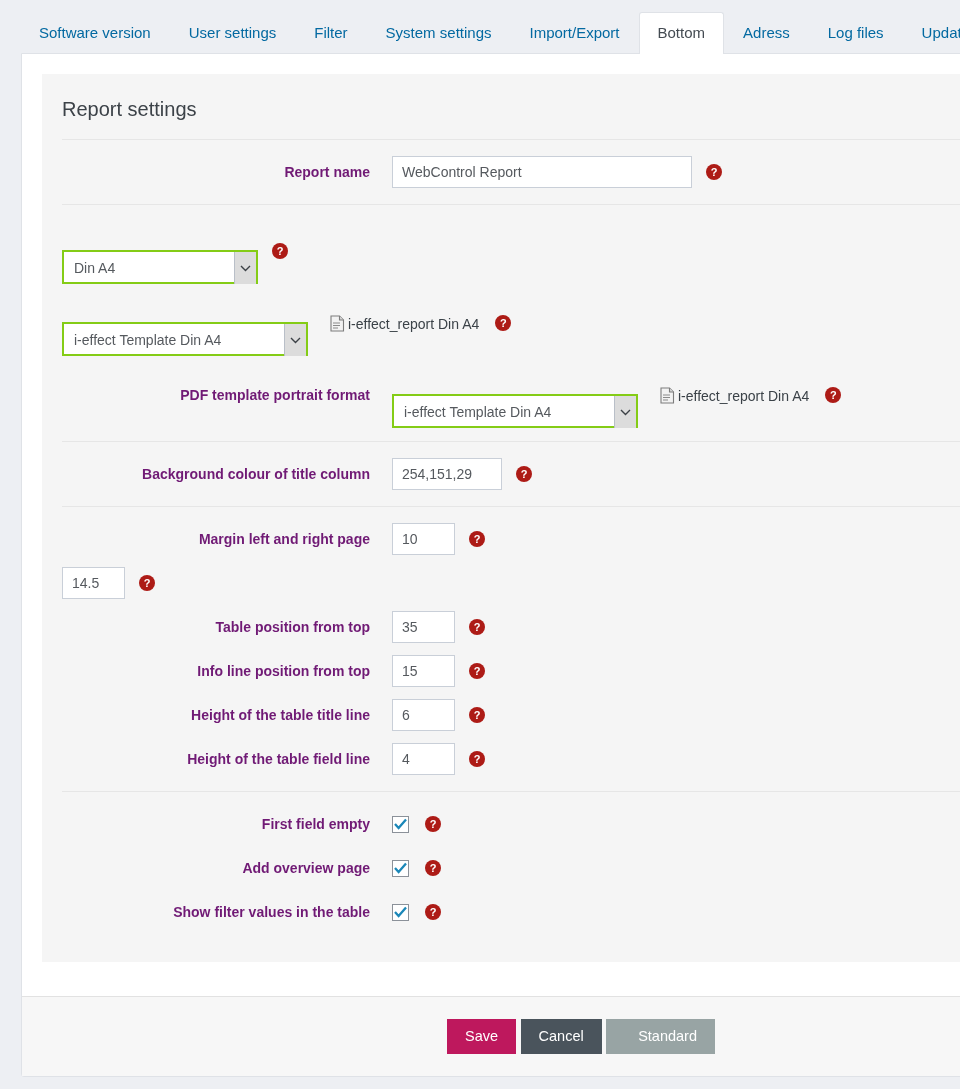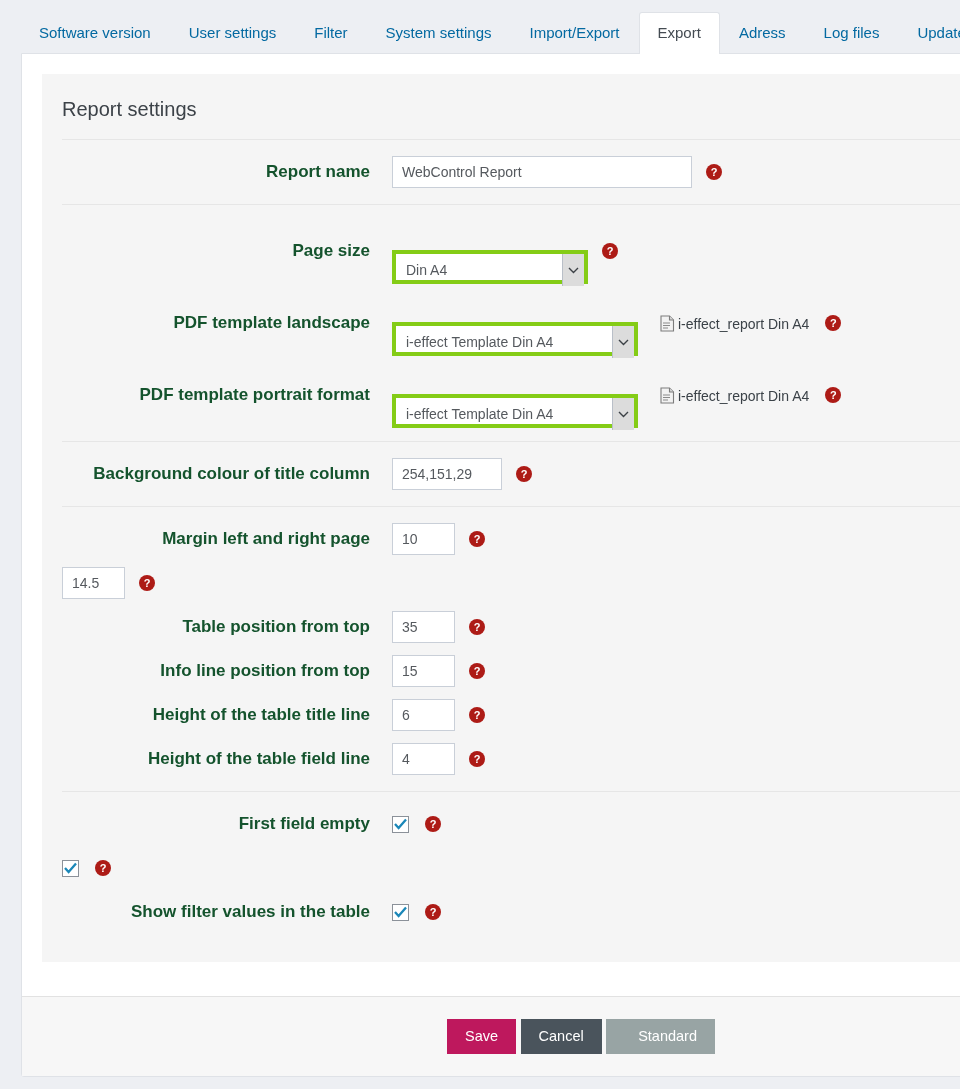--- a/index.html
+++ b/index.html
@@ -76,23 +76,23 @@
   .row {
     display: flex;
     align-items: center;
     min-height: 44px;
     padding: 3px 0;
   }
   .row .label {
     width: 330px;
     text-align: right;
     padding-right: 22px;
-    font-size: 17px;
+    font-size: 14px;
     font-weight: bold;
-    color: #14532d;
+    color: #701a75;
     line-height: 1.2;
   }
   .ctl { display: flex; align-items: center; }
 
   
   input[type="text"] {
     height: 32px;
     border: 1px solid #c9cfd8;
     background: #ffffff;
     font-family: "Liberation Sans", sans-serif;
@@ -103,21 +103,21 @@
   }
   .in-wide  { width: 300px; }
   .in-mid   { width: 110px; }
   .in-small { width: 63px; }
 
   
   .sel {
     position: relative;
     display: inline-block;
     height: 34px;
-    border: 4px solid #84cc16;
+    border: 2px solid #84cc16;
     background: #ffffff;
     margin-top: 32px;
   }
   .sel .selval {
     display: block;
     height: 32px; line-height: 32px;
     padding: 0 34px 0 10px;
     font-size: 14px;
     color: #55595e;
     white-space: nowrap; overflow: hidden;
@@ -197,21 +197,21 @@
 </style>
 </head>
 <body>
 
 <div class="tabbar">
   <div class="tab"><span>Software version</span></div>
   <div class="tab"><span>User settings</span></div>
   <div class="tab"><span>Filter</span></div>
   <div class="tab"><span>System settings</span></div>
   <div class="tab"><span>Import/Export</span></div>
-  <div class="tab active"><span>Export</span></div>
+  <div class="tab active"><span>Bottom</span></div>
   <div class="tab"><span>Adress</span></div>
   <div class="tab"><span>Log files</span></div>
   <div class="tab"><span>Update</span></div>
 </div>
 
 <div class="panel">
   <div class="formwrap">
 
     <h2 class="form-title">Report settings</h2>
 
@@ -221,36 +221,34 @@
         <div class="ctl">
           <input type="text" class="in-wide" value="WebControl Report" style="">
           <span class="help">?</span>
         </div>
       </div>
     </div>
 
     <div class="section">
 
       <div class="row">
-        <div class="label">Page size</div>
         <div class="ctl">
           <div class="sel sel-a">
             <span class="selval">Din A4</span>
             <span class="arrow">
               <svg width="11" height="7" viewBox="0 0 11 7">
                   <path d="M1 1 L5.5 5.5 L10 1" fill="none" stroke="#3c4146" stroke-width="1.4"></path>
                 </svg>
             </span>
           </div>
           <span class="help">?</span>
         </div>
       </div>
 
       <div class="row">
-        <div class="label">PDF template landscape</div>
         <div class="ctl">
           <div class="sel sel-b">
             <span class="selval">i-effect Template Din A4</span>
             <span class="arrow">
               <svg width="11" height="7" viewBox="0 0 11 7">
                   <path d="M1 1 L5.5 5.5 L10 1" fill="none" stroke="#3c4146" stroke-width="1.4"></path>
                 </svg>
             </span>
           </div>
           <span class="pdflink">
@@ -363,20 +361,21 @@
           <span class="cb">
             <svg width="13" height="13" viewBox="0 0 13 13">
                 <path d="M1 6 L4.6 10 L12 1.5" fill="none" stroke="#1b87b8" stroke-width="2.3"></path>
               </svg>
           </span>
           <span class="help help-mid">?</span>
         </div>
       </div>
 
       <div class="row">
+        <div class="label">Add overview page</div>
         <div class="ctl">
           <span class="cb">
             <svg width="13" height="13" viewBox="0 0 13 13">
                 <path d="M1 6 L4.6 10 L12 1.5" fill="none" stroke="#1b87b8" stroke-width="2.3"></path>
               </svg>
           </span>
           <span class="help help-mid">?</span>
         </div>
       </div>
 

